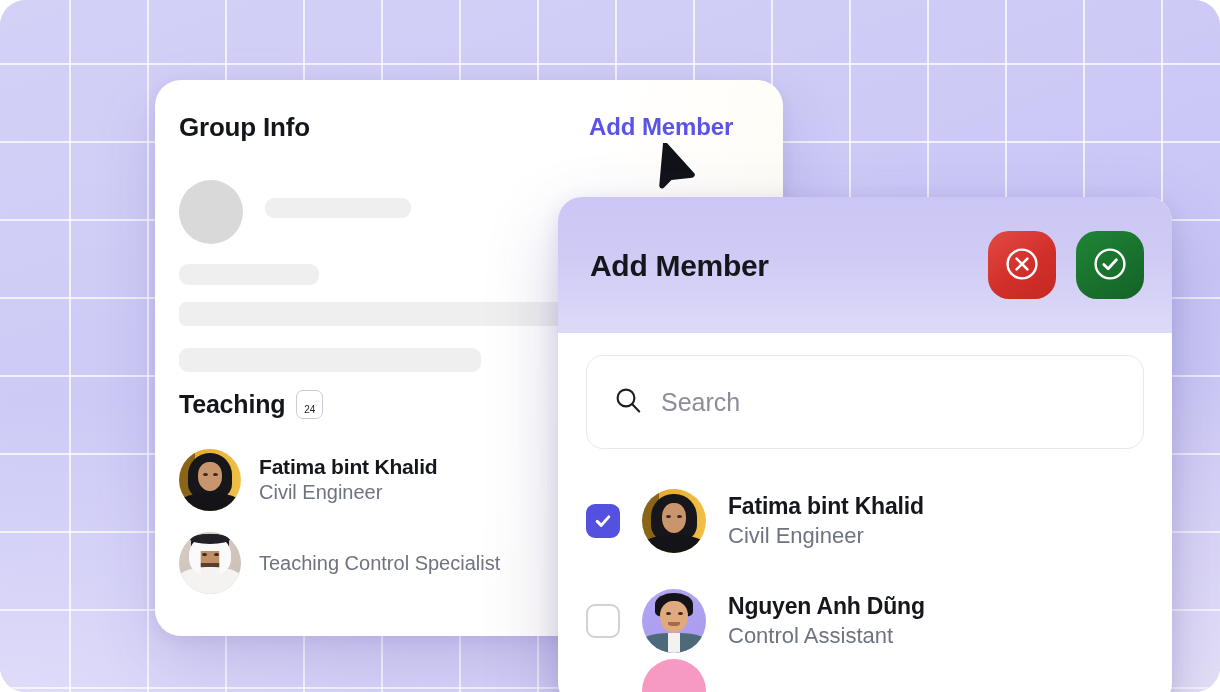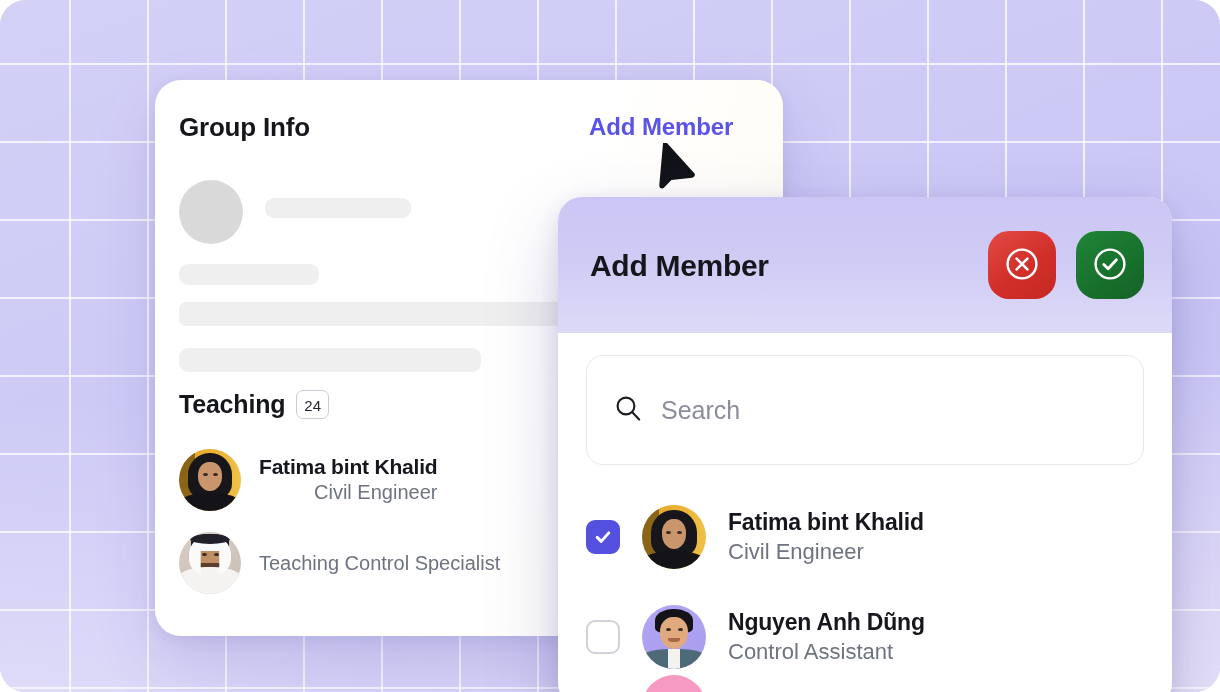--- a/index.html
+++ b/index.html
@@ -33,21 +33,20 @@
     background-size: 78px 78px;
     background-position: -7px -13px;
   }
 
   
   .group-card {
     position: absolute; left: 155px; top: 80px; width: 628px; height: 556px;
     border-radius: 26px; overflow: hidden;
     background: linear-gradient(105deg, #ffffff 0%, #ffffff 58%, #fffdf8 80%, #fdf8ef 100%);
     box-shadow: 0 26px 60px rgba(86,78,160,.18), 0 4px 14px rgba(86,78,160,.10);
-    text-align: right;
   }
 
   .gc-header {
     position: absolute; left: 24px; top: 32px; right: 24px; height: 38px;
   }
   .gc-title {
     position: absolute; left: 0; top: 0;
     font-size: 26px; font-weight: 700; color: #14161c; letter-spacing: -.2px;
   }
   .gc-action {
@@ -66,21 +65,21 @@
   .sk-b3 { left: 24px;  top: 222px; width: 430px; height: 24px; border-radius: 7px; }
   .sk-b4 { left: 24px;  top: 268px; width: 302px; height: 24px; border-radius: 9px; }
 
   .gc-members-head {
     position: absolute; left: 24px; top: 310px;
     display: flex; align-items: center; gap: 11px;
   }
   .gc-members-label { font-size: 25px; font-weight: 700; color: #14161c; letter-spacing: -.2px; }
   .gc-count {
     border: 1.5px solid #c9ccd4; border-radius: 7px;
-    padding: 5px 7px 2px; font-size: 15px; font-weight: 500; color: #24262e;
+    padding: 12px 7px 2px; font-size: 10px; font-weight: 500; color: #24262e;
     line-height: 1.3;
   }
 
   .mem-list { position: absolute; left: 24px; top: 358px; right: 0; }
   .mem-row { display: flex; align-items: center; gap: 18px; height: 83px; }
   .mem-av { width: 62px; height: 62px; border-radius: 50%; flex: none; overflow: hidden; position: relative; }
   .mem-txt { min-width: 0; }
   .mem-name { font-size: 21px; font-weight: 700; color: #15171d; letter-spacing: -.2px; white-space: nowrap; }
   .mem-role { font-size: 20px; color: #6e7380; margin-top: 2px; white-space: nowrap; }
 
@@ -104,21 +103,21 @@
   .head-btns { position: absolute; right: 28px; top: 34px; display: flex; gap: 20px; }
   .hbtn {
     width: 68px; height: 68px; border-radius: 21px; border: none; cursor: pointer;
     display: flex; align-items: center; justify-content: center;
   }
   .hbtn-cancel { background: linear-gradient(145deg, #e24a43 0%, #d22f2a 55%, #c52822 100%); }
   .hbtn-confirm { background: linear-gradient(145deg, #1f8537 0%, #18702c 60%, #146327 100%); }
 
   .modal-body { position: relative; padding: 22px 28px 0; }
   .search-box {
-    position: relative; height: 110px; border: 1.6px solid #e8e8ea; border-radius: 17px;
+    position: relative; height: 94px; border: 1.6px solid #e8e8ea; border-radius: 17px;
     display: flex; align-items: center; padding: 0 26px; background: #fff; cursor: text;
   }
   .search-ic { flex: none; margin-right: 18px; }
   .search-input {
     border: none; outline: none; background: transparent; width: 100%;
     font-family: "Liberation Sans", sans-serif; font-size: 25px; color: #15171d;
   }
   .search-input::placeholder { color: #8b8e98; }
 
   .opt-list { margin-top: 22px; }

